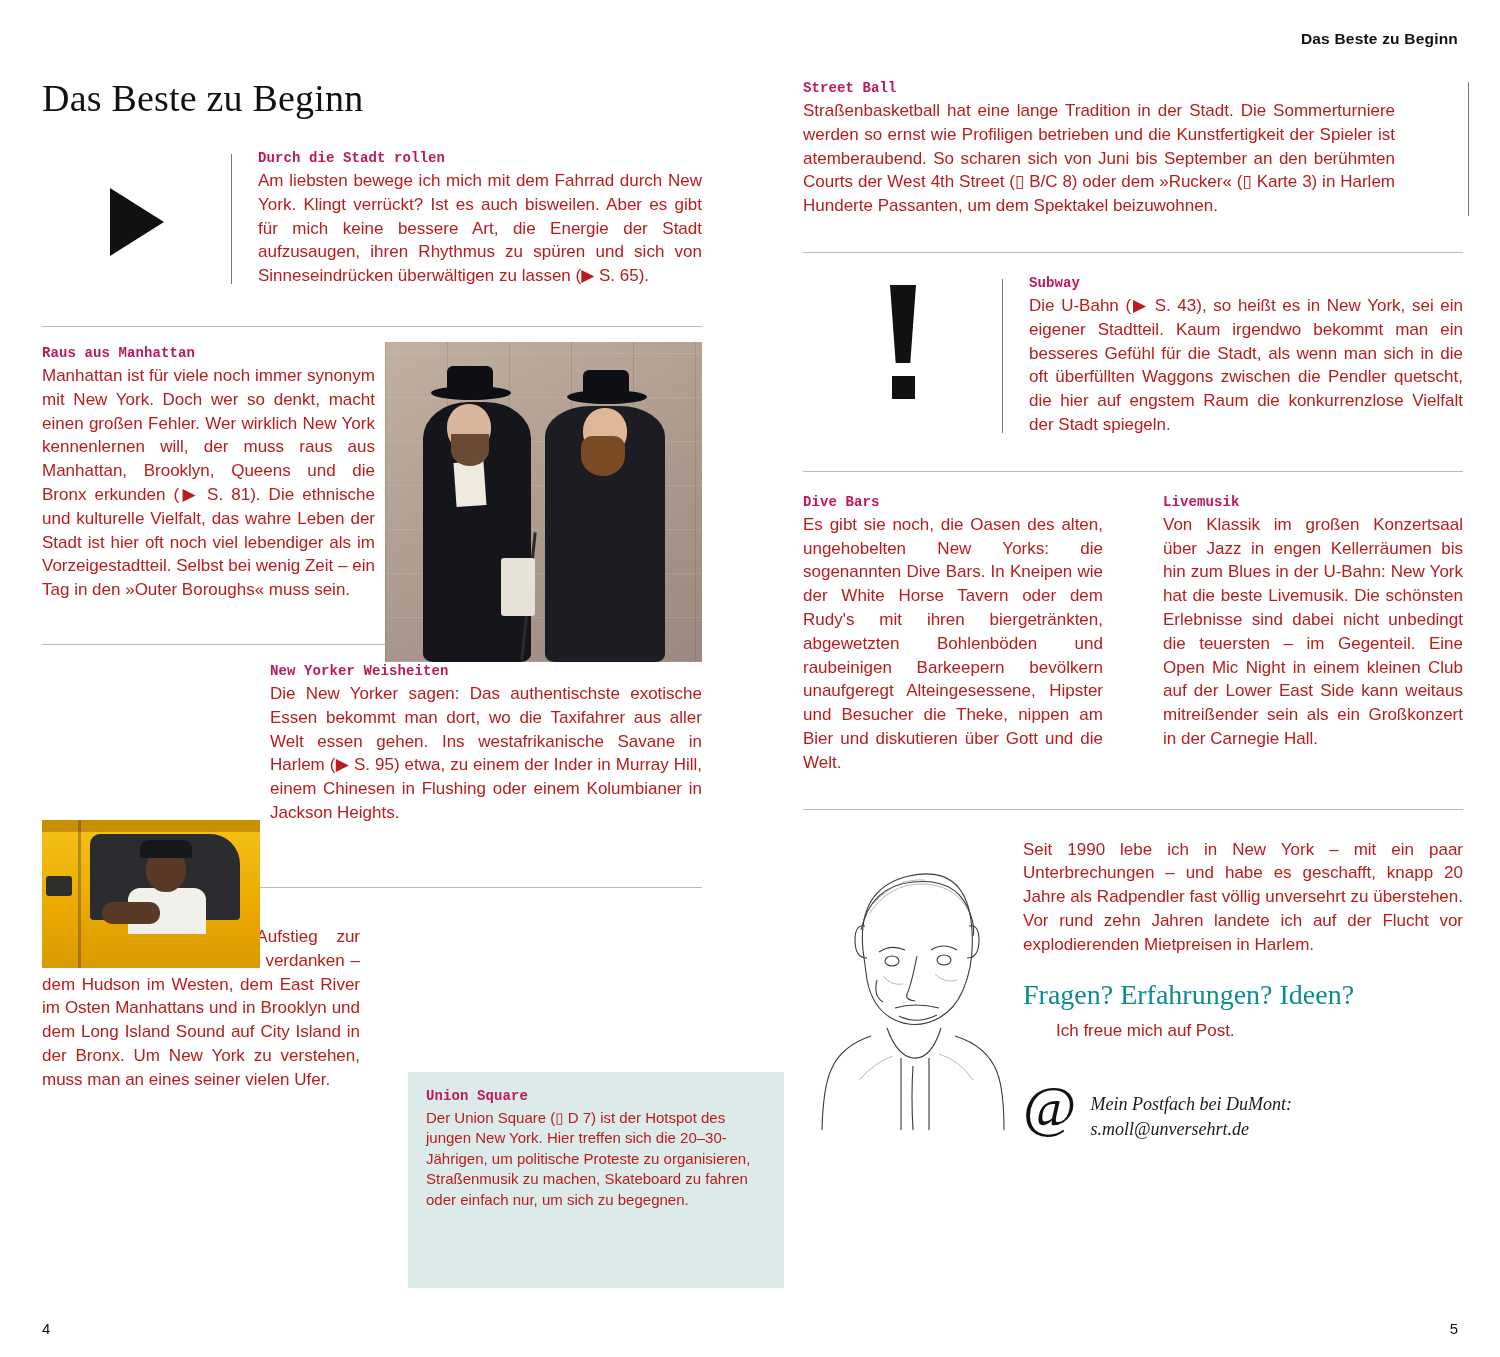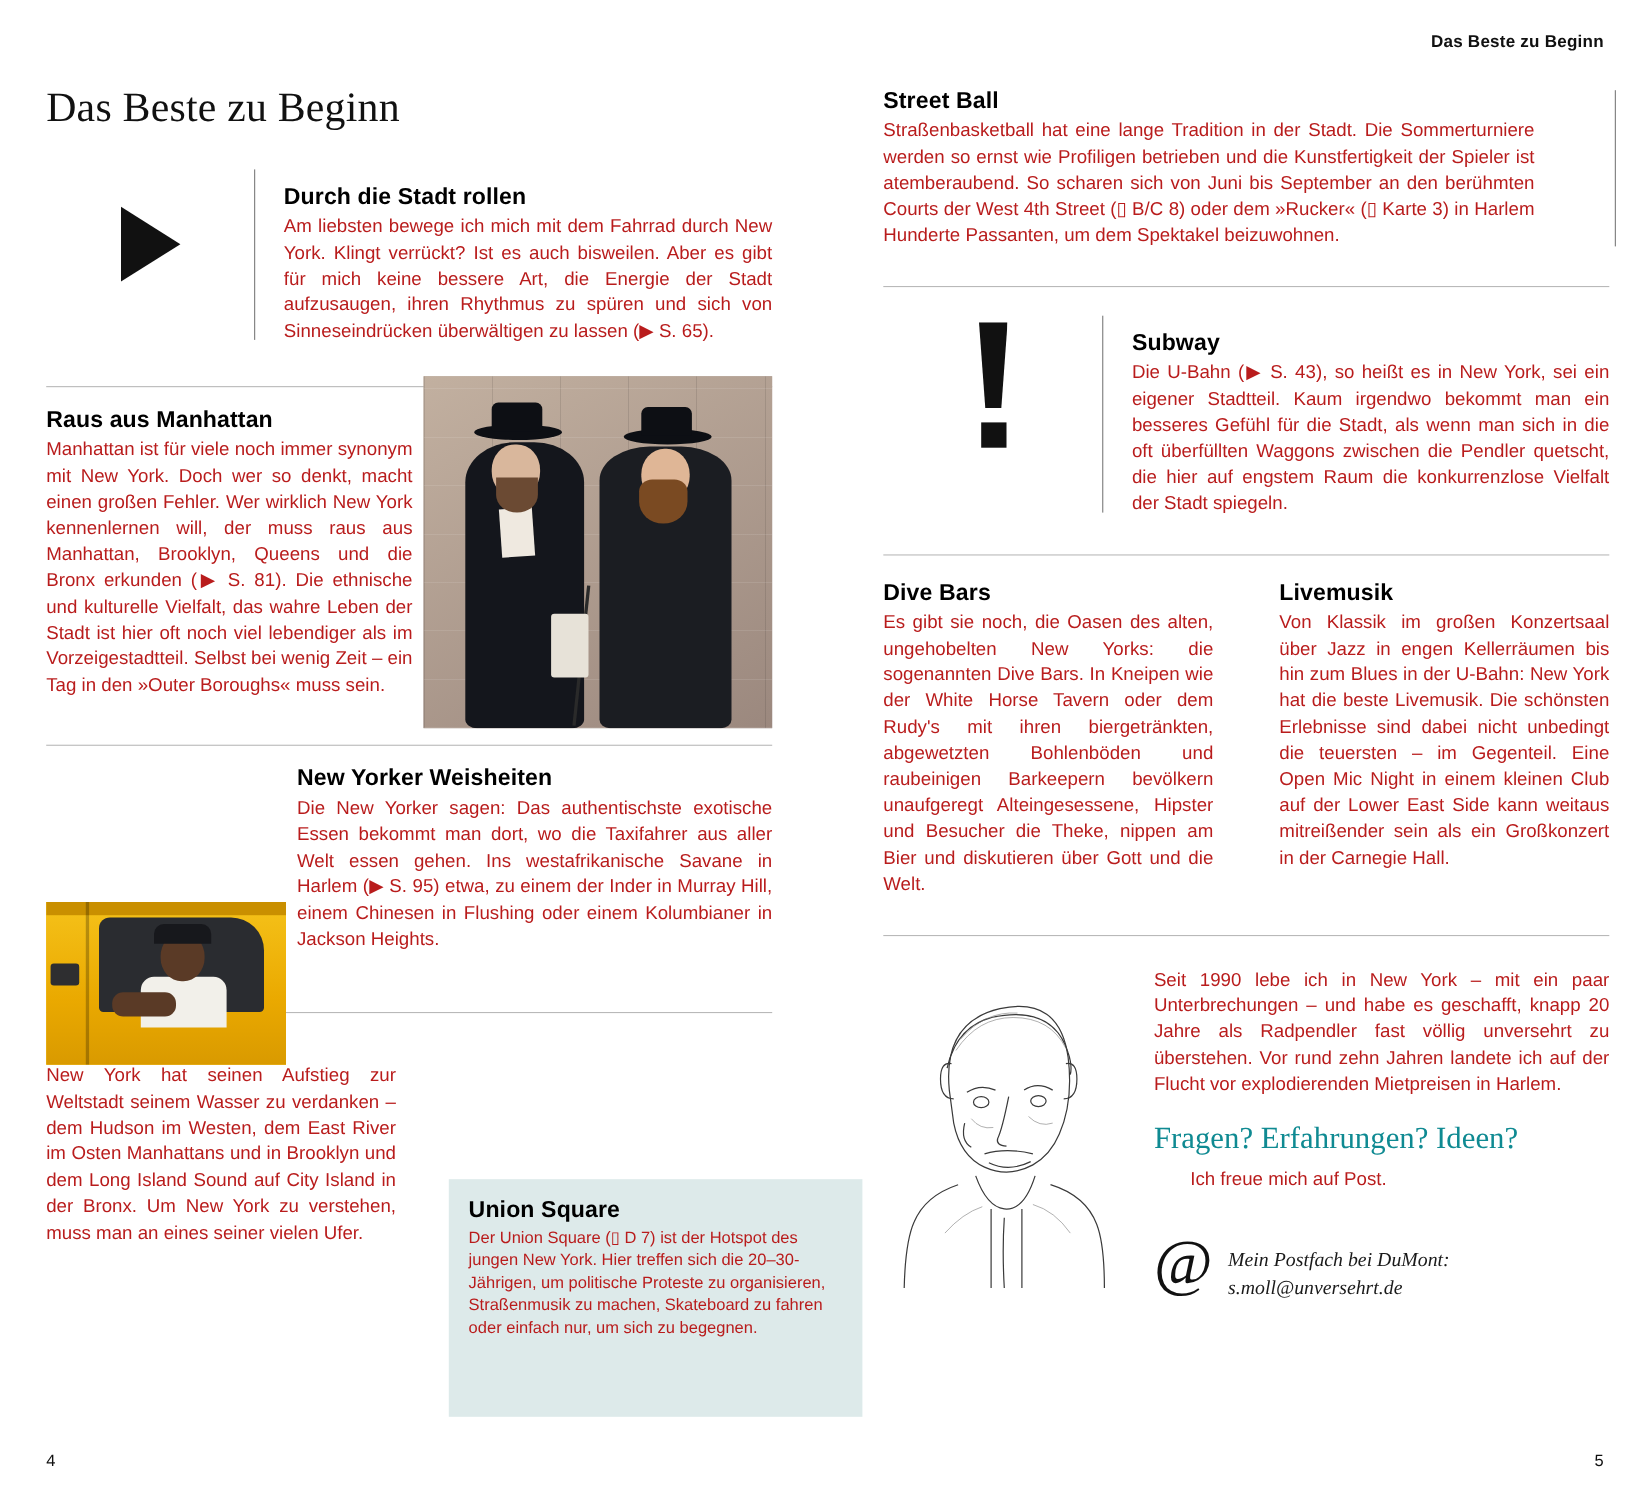--- a/index.html
+++ b/index.html
@@ -50,25 +50,26 @@
   
   .page-title {
     font-family: "Liberation Serif", serif;
     font-size: 38px;
     font-weight: normal;
     color: #111;
     margin: 0 0 30px 0;
     letter-spacing: 0.2px;
   }
   .sub-head {
-    font-size: 21px;
+    font-size: 14px;
     font-weight: bold;
-    color: #000000;
+    color: #be185d;
     margin: 0 0 3px 0;
     letter-spacing: 0.1px;
+    font-family: Liberation Mono, monospace;
   }
   p.body {
     font-size: 17px;
     line-height: 1.40;
     margin: 0;
     text-align: justify;
     color: #b91c1c;
     hyphens: manual;
   }
   .rule {
@@ -95,21 +96,20 @@
     position: absolute;
     right: 0;
     top: 4px;
     bottom: 4px;
     width: 1px;
     background: #7a7a7a;
   }
   .bar-block .content {
     padding-left: 26px;
     flex: 1;
-    margin-top: 17px;
   }
 
   
   .tri {
     width: 0;
     height: 0;
     border-top: 34px solid transparent;
     border-bottom: 34px solid transparent;
     border-left: 54px solid #111;
   }
@@ -264,21 +264,20 @@
 
   
   .two-col {
     display: flex;
     gap: 60px;
   }
   .two-col .c { flex: 1; }
 
   .portrait-row {
     display: flex;
-    gap: 26px;
     align-items: flex-start;
     justify-content: space-between;
   }
   .portrait {
     flex: 0 0 220px;
     width: 220px;
     height: 300px;
     position: relative;
   }
   .signoff { flex: 1; padding-top: 8px; }

